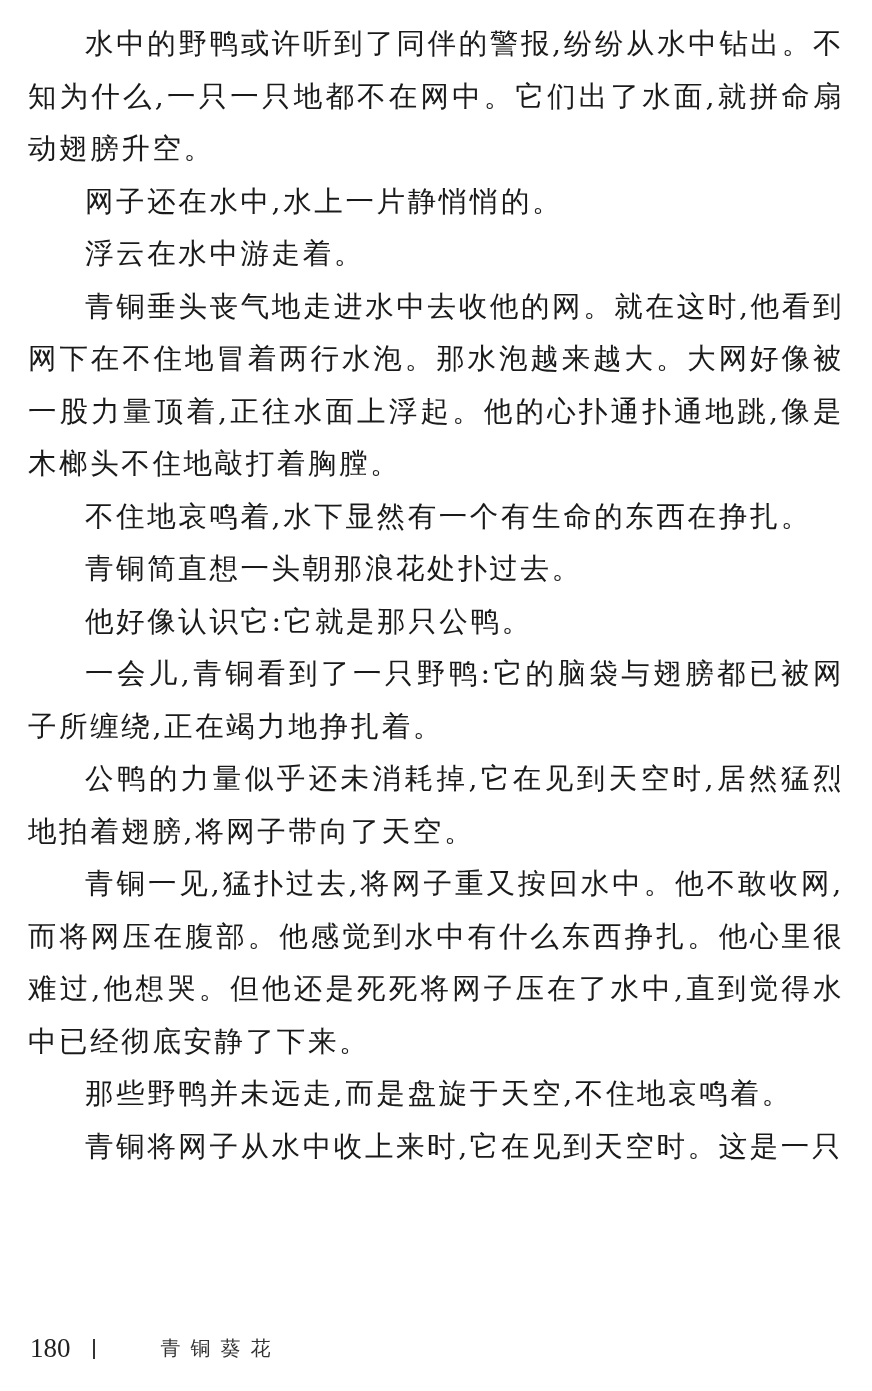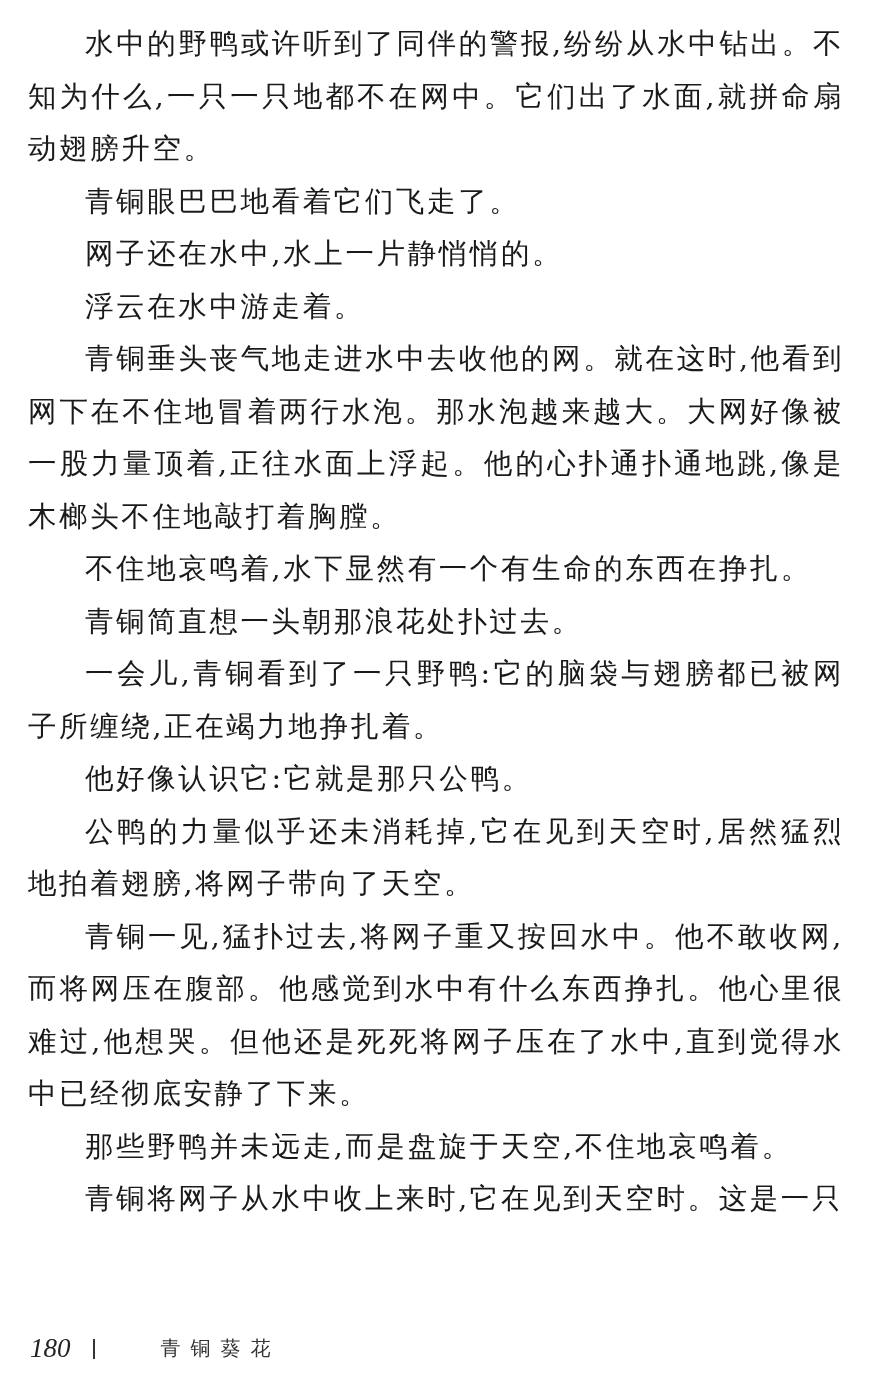--- a/index.html
+++ b/index.html
@@ -17,40 +17,39 @@
     letter-spacing: 2.6px;
     text-align: justify;
     word-break: break-all;
   }
   .footer {
     position: absolute; left: 30px; top: 1333px;
     display: flex; align-items: center;
     font-family: "Liberation Serif", serif;
     color: #222;
   }
-  .page-number { font-style: italic; font-size: 27px; }
+  .page-number { font-size: 27px; }
   .separator { display: inline-block; width: 2px; height: 20px; background: #333; margin: 0 18px 0 22px; }
   .book-title {
     font-family: Liberation Sans, sans-serif;
     font-size: 20px; letter-spacing: 10px; color: #333; margin-left: 48px;
   }
 </style>
 </head>
 <body>
 
 <div class="page">
   <p class="para">水中的野鸭或许听到了同伴的警报,纷纷从水中钻出。不知为什么,一只一只地都不在网中。它们出了水面,就拼命扇动翅膀升空。</p>
-  <p class="para">青铜眼巴巴地看着它们飞走了。</p>
   <p class="para">网子还在水中,水上一片静悄悄的。</p>
   <p class="para">浮云在水中游走着。</p>
   <p class="para">青铜垂头丧气地走进水中去收他的网。就在这时,他看到网下在不住地冒着两行水泡。那水泡越来越大。大网好像被一股力量顶着,正往水面上浮起。他的心扑通扑通地跳,像是木榔头不住地敲打着胸膛。</p>
   <p class="para">不住地哀鸣着,水下显然有一个有生命的东西在挣扎。</p>
   <p class="para">青铜简直想一头朝那浪花处扑过去。</p>
+  <p class="para">他好像认识它:它就是那只公鸭。</p>
   <p class="para">一会儿,青铜看到了一只野鸭:它的脑袋与翅膀都已被网子所缠绕,正在竭力地挣扎着。</p>
-  <p class="para">他好像认识它:它就是那只公鸭。</p>
   <p class="para">公鸭的力量似乎还未消耗掉,它在见到天空时,居然猛烈地拍着翅膀,将网子带向了天空。</p>
   <p class="para">青铜一见,猛扑过去,将网子重又按回水中。他不敢收网,而将网压在腹部。他感觉到水中有什么东西挣扎。他心里很难过,他想哭。但他还是死死将网子压在了水中,直到觉得水中已经彻底安静了下来。</p>
   <p class="para">那些野鸭并未远走,而是盘旋于天空,不住地哀鸣着。</p>
   <p class="para">青铜将网子从水中收上来时,它在见到天空时。这是一只</p>
 </div>
 
 <div class="footer">
   <span class="page-number">180</span>
   <span class="separator"></span>
   <span class="book-title">青铜葵花</span>

